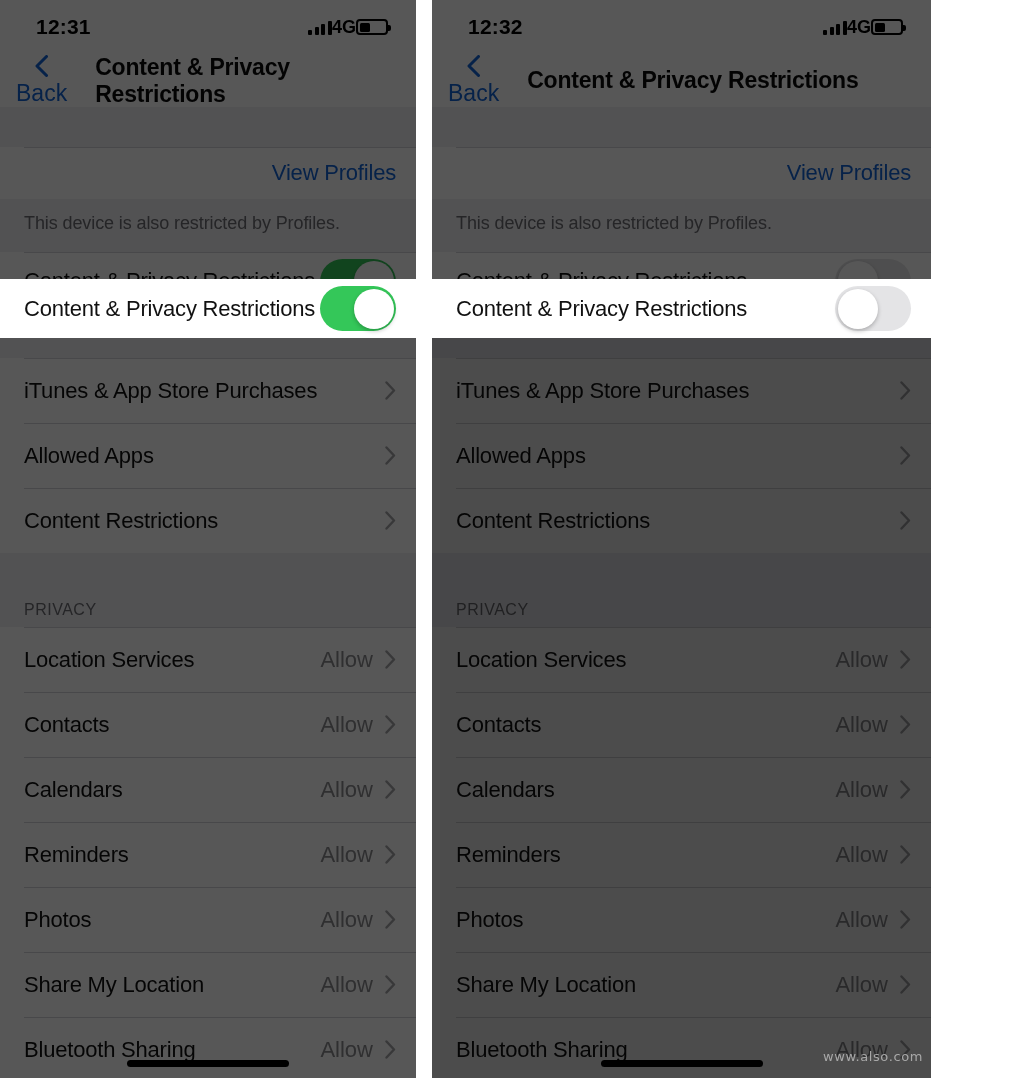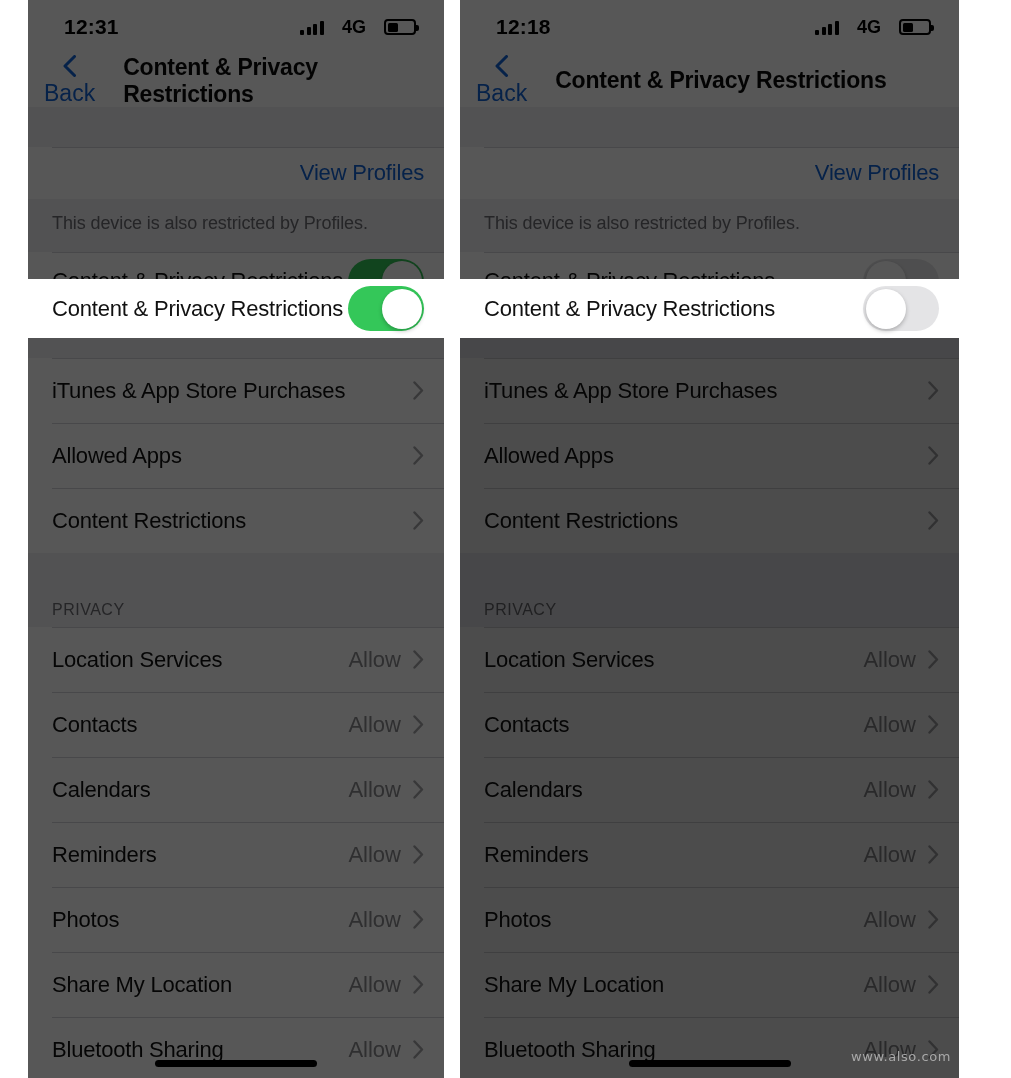--- a/index.html
+++ b/index.html
@@ -5,33 +5,33 @@
   html,body{margin:0;padding:0;}
   body{
     width:1011px;height:1078px;
     background:#ffffff;
     font-family:"Liberation Sans","DejaVu Sans",sans-serif;
     overflow:hidden;
     -webkit-font-smoothing:antialiased;
   }
   .stage{position:relative;width:1011px;height:1078px;display:flex;background:#ffffff;}
 
-  .phone{position:relative;width:416px;height:1078px;overflow:hidden;background:#ffffff;margin-left:28px;}
+  .phone{position:relative;width:416px;height:1078px;overflow:hidden;background:#ffffff;}
   .phone.right{width:499px;margin-left:16px;}
 
   
   .screen{position:absolute;inset:0;background:#ffffff;}
 
   .statusbar{
     height:54px;position:relative;
     display:flex;align-items:center;justify-content:space-between;
     padding:0 28px 0 36px;box-sizing:border-box;
   }
   .clock{font-size:21px;font-weight:700;color:#000;letter-spacing:0.2px;}
-  .status-right{display:flex;align-items:center;gap:18px;}
+  .status-right{display:flex;align-items:center;gap:0;}
   .bars{display:flex;align-items:flex-end;gap:2.5px;height:15px;}
   .bars i{display:block;width:4px;background:#000;border-radius:1px;}
   .bars i:nth-child(1){height:5px;}
   .bars i:nth-child(2){height:8px;}
   .bars i:nth-child(3){height:11px;}
   .bars i:nth-child(4){height:14px;}
   .net{font-size:18px;font-weight:700;color:#000;}
   .battery{position:relative;width:32px;height:16px;border:2px solid #000;border-radius:4px;box-sizing:border-box;}
   .battery::after{content:"";position:absolute;right:-5px;top:4px;width:3px;height:6px;background:#000;border-radius:0 2px 2px 0;}
   .battery b{position:absolute;left:1.5px;top:1.5px;bottom:1.5px;width:10px;background:#000;border-radius:1.5px;display:block;}
@@ -291,21 +291,21 @@
       </span>
     </div>
 
     <div class="home-ind"></div>
   </div>
 
   <div class="phone right">
     <div class="screen">
 
       <div class="statusbar">
-        <div class="clock">12:18</div>
+        <div class="clock">12:32</div>
         <div class="status-right">
           <span class="bars">
               <i></i>
               <i></i>
               <i></i>
               <i></i>
             </span>
           <span class="net">4G</span>
           <span class="battery">
               <b></b>

